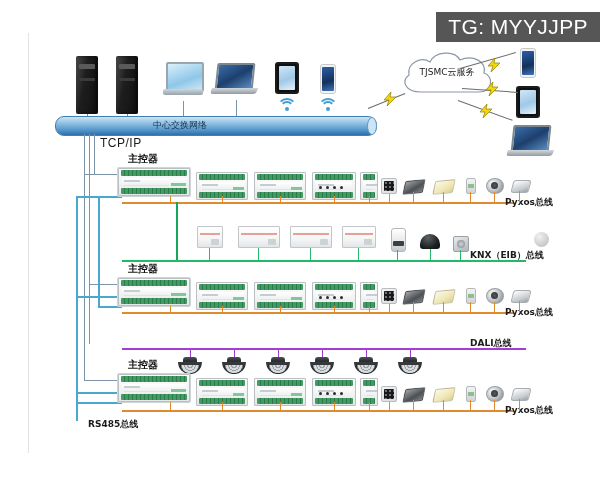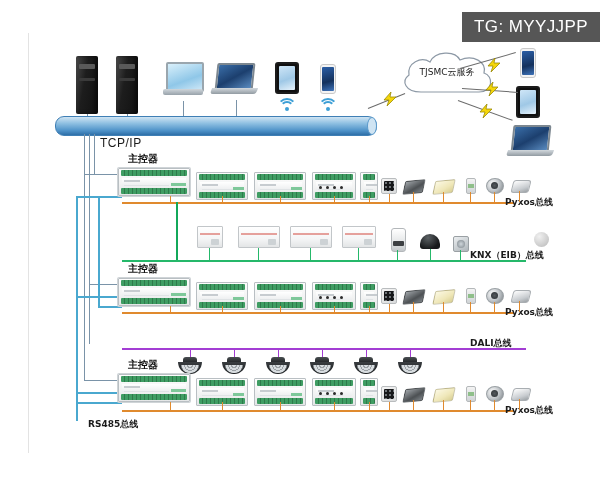--- a/index.html
+++ b/index.html
@@ -9,21 +9,21 @@
   
   #page{position:absolute;inset:0;background:#ffffff;}
   #diagram-frame{position:absolute;left:28px;top:33px;width:553px;height:420px;
        background:#ffffff;border-left:1px solid #e3e3e3;}
   #frame-shade{position:absolute;left:28px;top:33px;width:14px;height:420px;
        background:linear-gradient(90deg,#f2f2f2 0%,#fbfbfb 70%,#ffffff 100%);}
 
   
   .wm-chip{position:absolute;background:#565656;color:#ffffff;
        display:flex;align-items:center;letter-spacing:.4px;}
-  #tg-badge{right:0;top:12px;height:30px;padding:0 12px;font-size:17px;}
+  #tg-badge{right:0;top:12px;height:30px;padding:0 12px;font-size:21px;}
   #site-badge{left:0;bottom:8px;height:36px;padding:0 18px;font-size:19px;}
 
   #round-watermark{position:absolute;left:362px;top:415px;width:200px;height:26px;
        color:rgba(150,130,95,.40);font-size:15px;letter-spacing:2px;
        font-family:"DejaVu Sans",sans-serif;white-space:nowrap;overflow:hidden;}
 
   
   .dev{position:absolute;}
   .tower{width:22px;height:58px;border-radius:2px;
        background:linear-gradient(100deg,#4a4a4a 0%,#1d1d1d 40%,#111 100%);
@@ -271,20 +271,21 @@
   <div class="ray" style="left:368px;top:108px;width:40px;transform:rotate(-22deg);"></div>
   <div class="bolt" style="left:382px;top:92px;">
     <svg viewBox="0 0 16 14">
         <path d="M9 0 L2 8 H7 L5 14 L14 5 H8 Z" fill="#f5d60a" stroke="#9b8a07" stroke-width=".8"></path>
       </svg>
   </div>
 
   <div id="net-bar">
     <div id="net-bar-cap"></div>
   </div>
+  <div id="net-label">中心交换网络</div>
   <div id="tcpip-label">TCP/IP</div>
 
   <div class="wire v" style="left:84px;top:134px;height:246px;"></div>
   <div class="wire v" style="left:89px;top:134px;height:210px;"></div>
   <div class="wire v" style="left:94px;top:134px;height:40px;"></div>
   <div class="wire h" style="left:84px;top:174px;width:38px;"></div>
   <div class="wire h" style="left:89px;top:284px;width:33px;"></div>
   <div class="wire h" style="left:84px;top:380px;width:38px;"></div>
 
   <div class="trunk v" style="left:76px;top:196px;height:225px;"></div>

